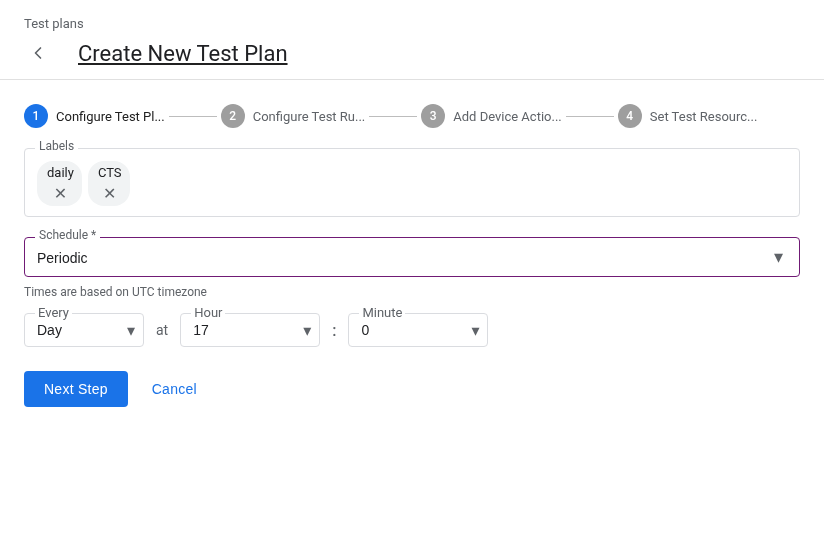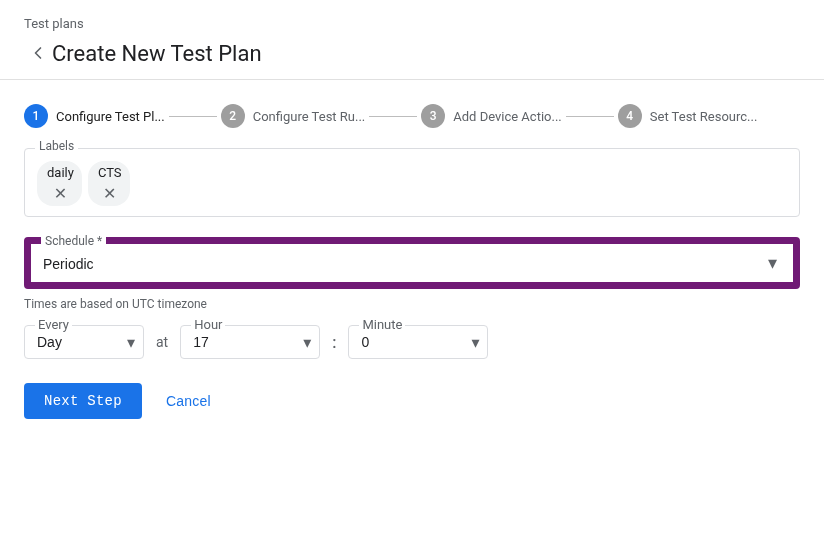--- a/index.html
+++ b/index.html
@@ -14,21 +14,22 @@
     }
     .page-header {
       padding: 16px 24px 0 24px;
       font-size: 13px;
       color: #5f6368;
     }
     .title-row {
       display: flex;
       align-items: center;
       padding: 8px 24px 12px 24px;
-      gap: 0;
+      gap: 26px;
+      text-decoration: underline;
     }
     .back-btn {
       background: none;
       border: none;
       cursor: pointer;
       color: #5f6368;
       padding: 4px;
       display: flex;
       align-items: center;
       justify-content: center;
@@ -169,21 +170,21 @@
       position: absolute;
       right: 4px;
       top: 50%;
       transform: translateY(-50%);
       pointer-events: none;
       color: #5f6368;
       font-size: 18px;
     }
     .schedule-field-group {
       position: relative;
-      border: 7px solid #701a75;
+      border: 1px solid #701a75;
       border-radius: 4px;
       margin-bottom: 8px;
       padding: 8px 12px 10px 12px;
     }
     .timezone-note {
       font-size: 12px;
       color: #5f6368;
       margin-bottom: 14px;
     }
     .periodic-row {
@@ -245,21 +246,20 @@
     .btn-primary {
       background: #1a73e8;
       color: #fff;
       border: none;
       border-radius: 4px;
       padding: 10px 20px;
       font-size: 14px;
       font-weight: 500;
       cursor: pointer;
       letter-spacing: 0.25px;
-      font-family: Liberation Mono, monospace;
     }
     .btn-text {
       background: none;
       border: none;
       color: #1a73e8;
       font-size: 14px;
       font-weight: 500;
       cursor: pointer;
       padding: 10px 8px;
       letter-spacing: 0.25px;

